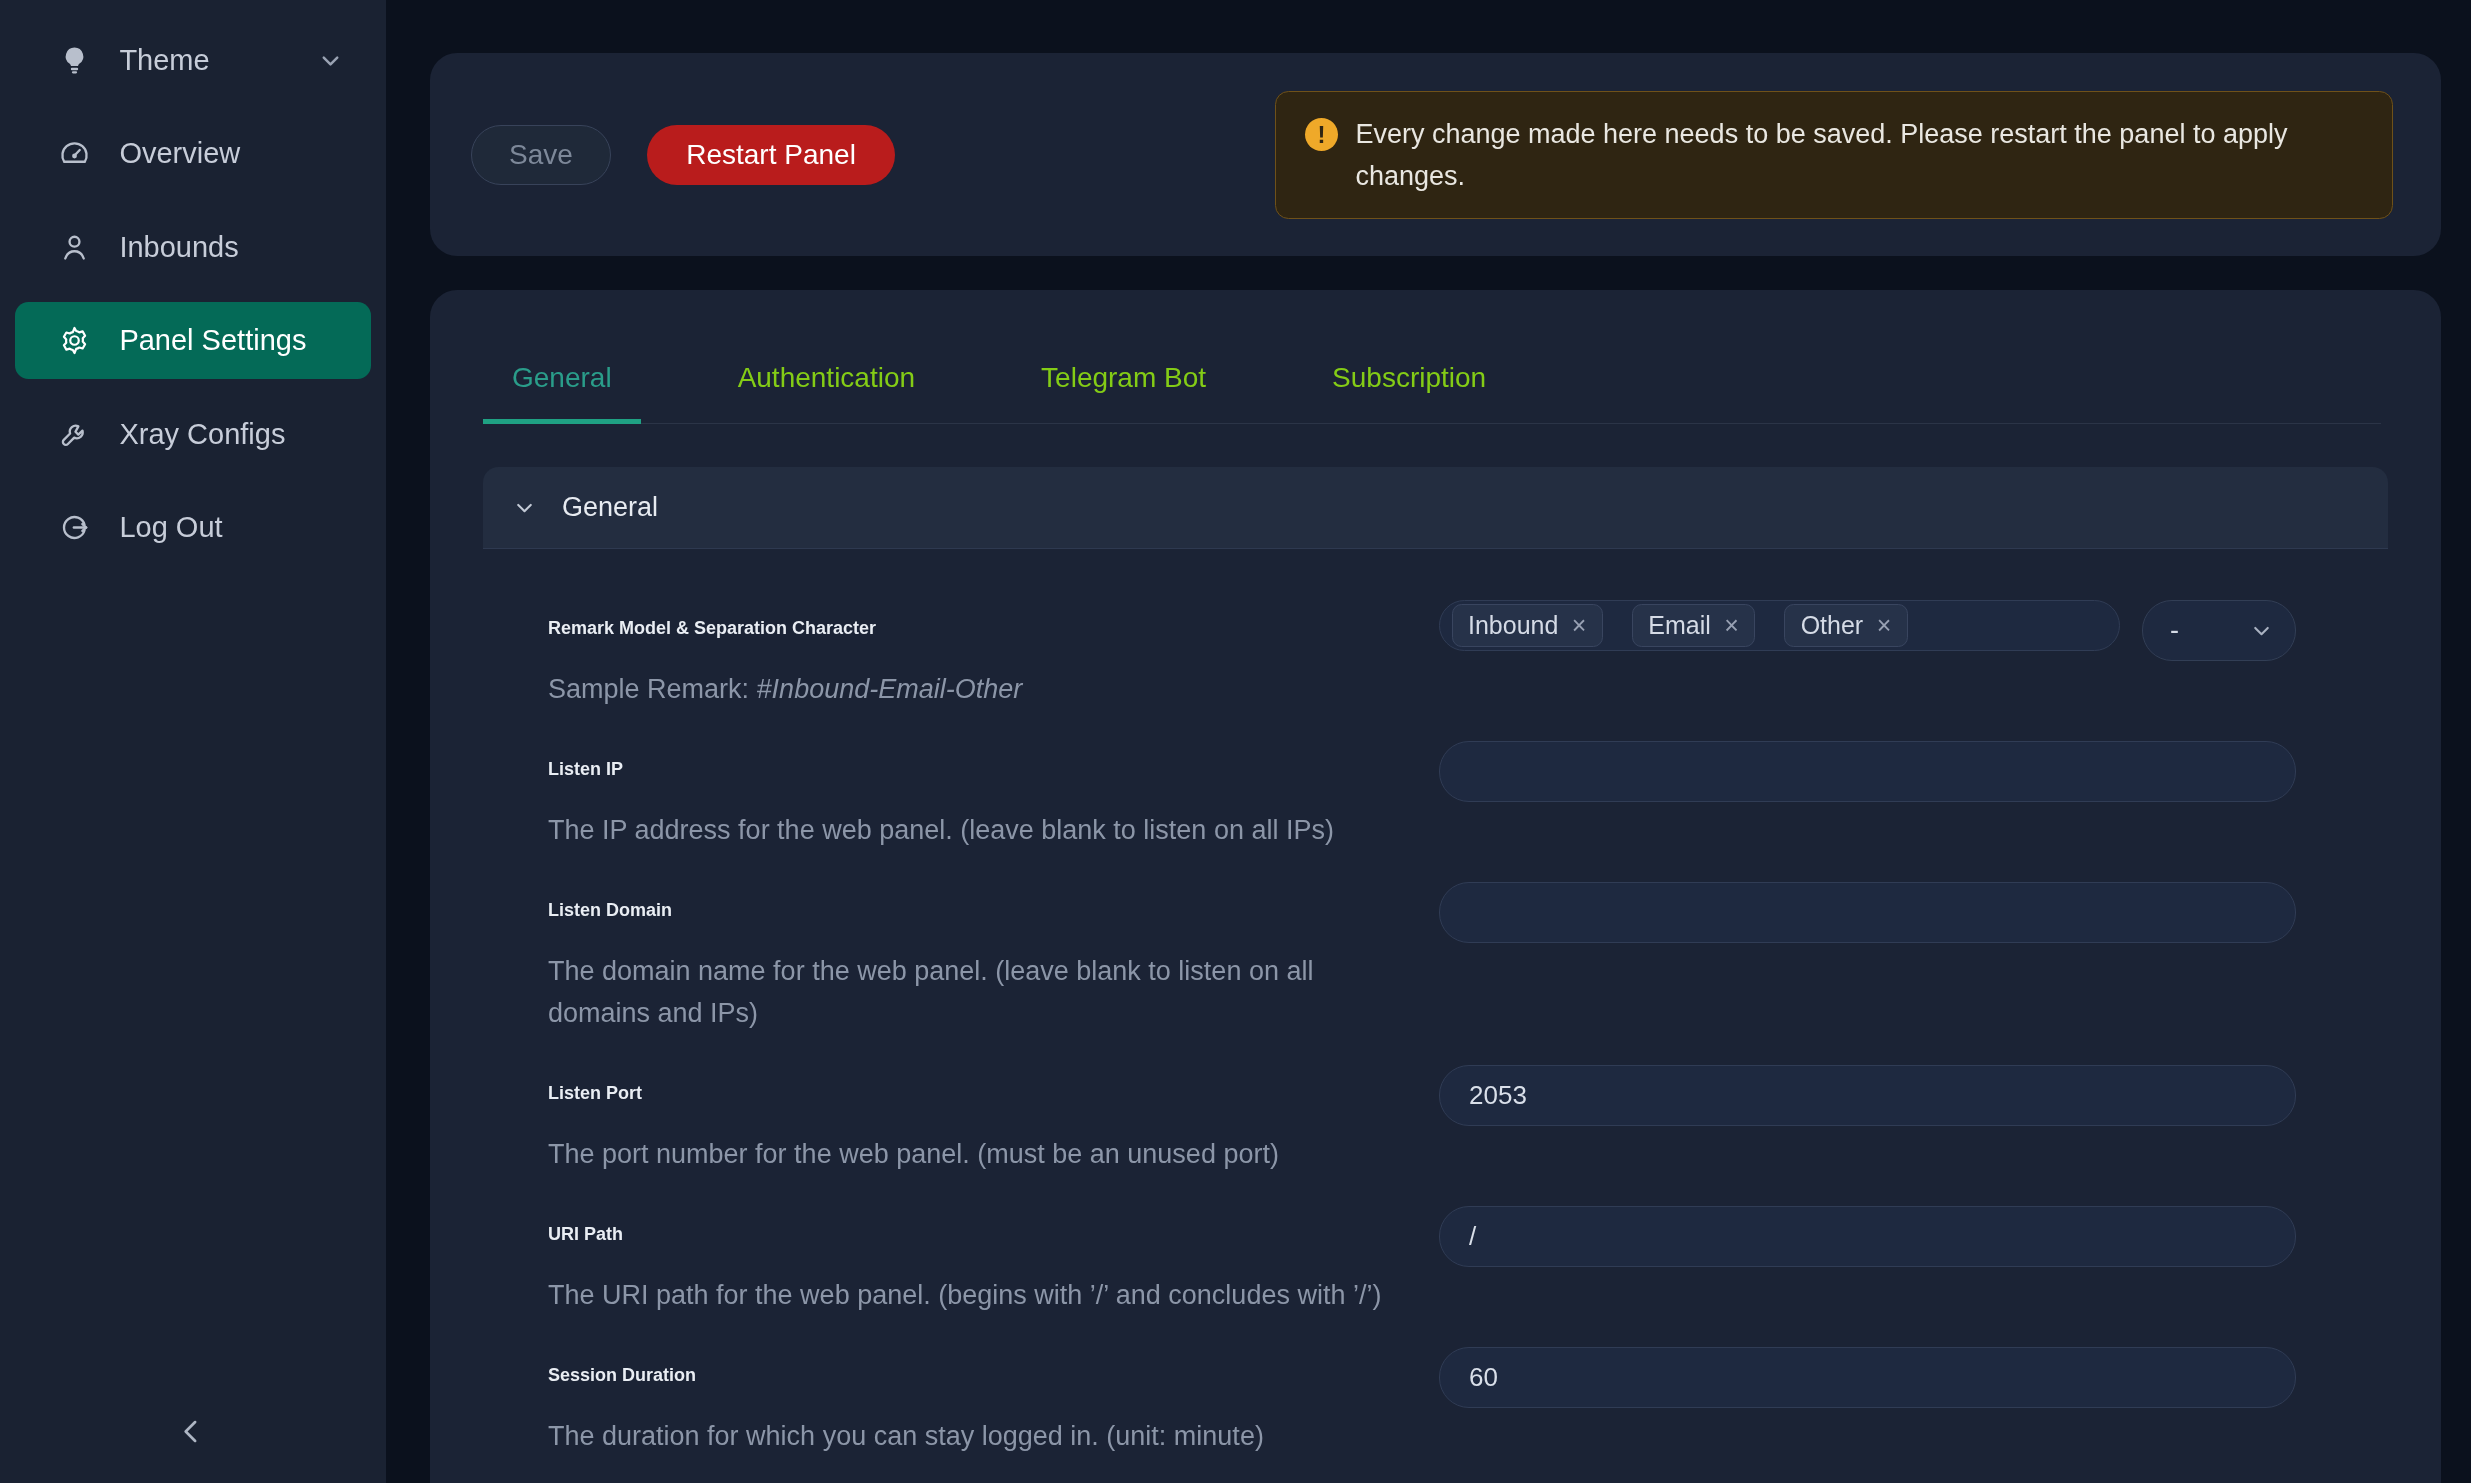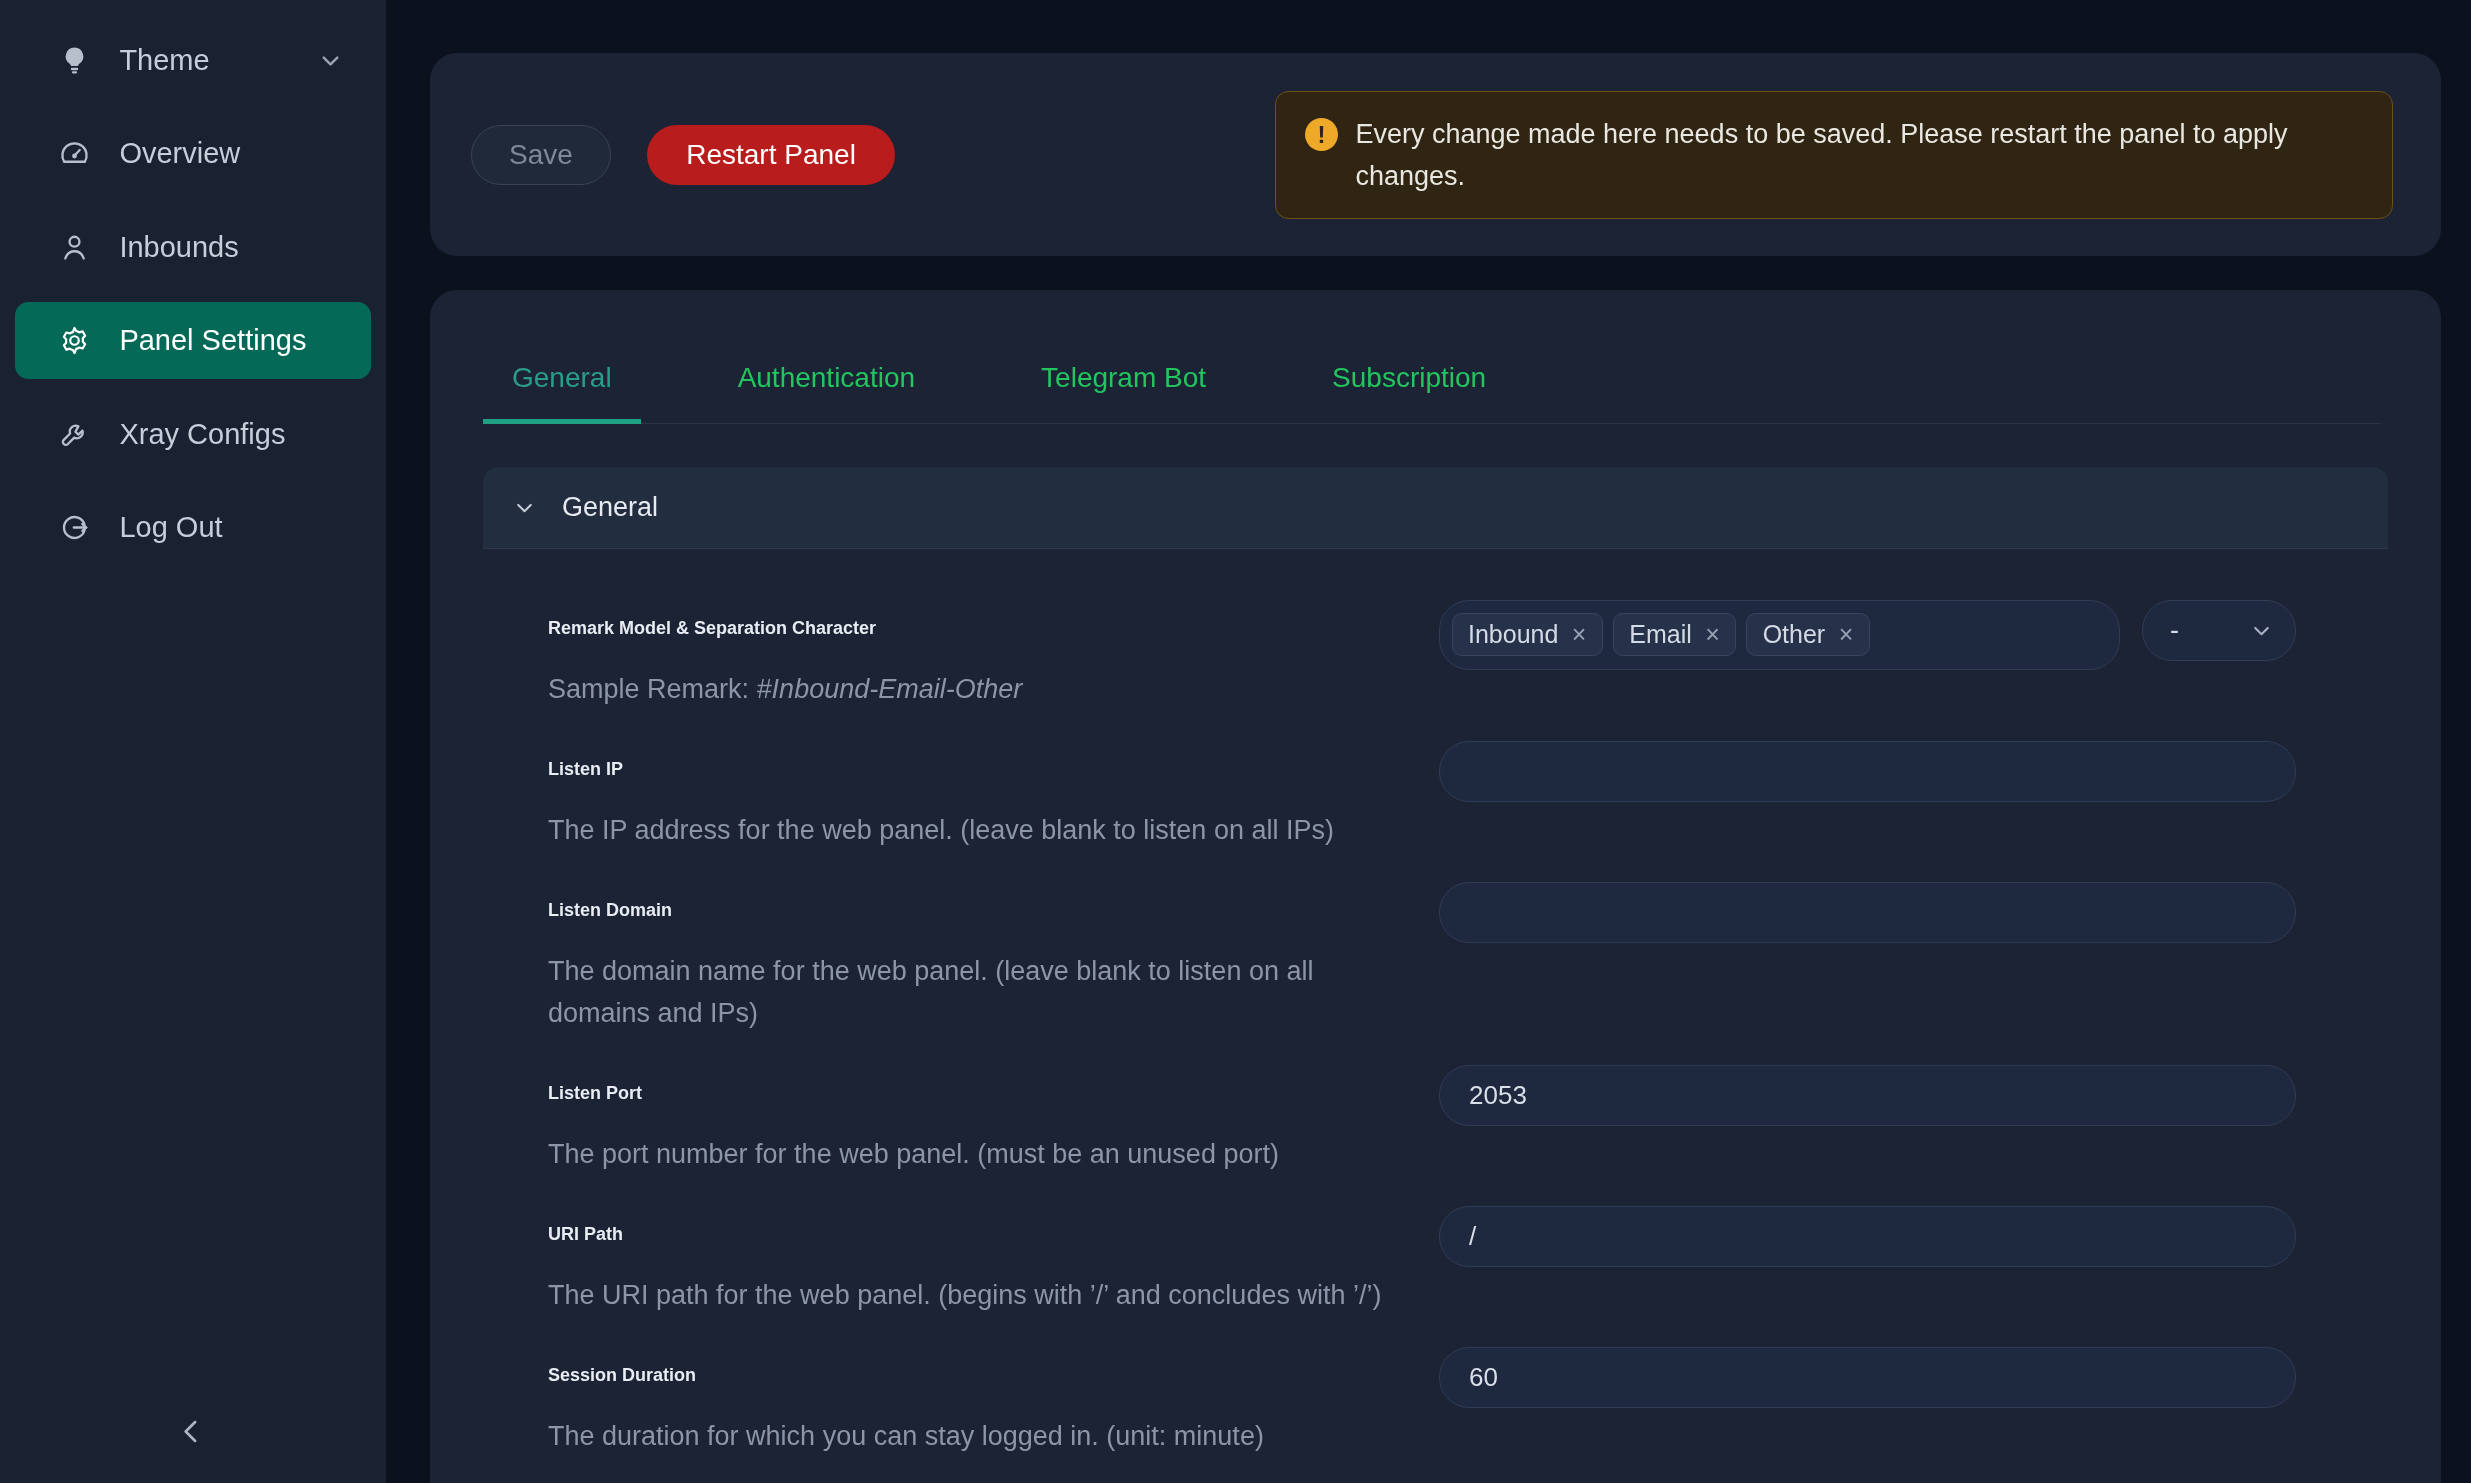--- a/index.html
+++ b/index.html
@@ -35,21 +35,21 @@
   
   .alert{margin-left:auto;width:1118px;background:#2f2512;border:1.9px solid #6f5119;
     border-radius:13.5px;display:flex;align-items:flex-start;padding:21px 29px;}
   .alert-icon{width:33px;height:33px;border-radius:50%;background:#efa929;color:#2f2512;
     font-size:24px;font-weight:700;display:flex;align-items:center;justify-content:center;
     flex:none;margin-top:5.8px;}
   .alert-text{margin-left:17.4px;color:#e9e7e1;font-size:27px;line-height:42px;}
 
   
   .tab-bar{display:flex;margin:60px 60px 0 53px;border-bottom:1.9px solid #2b3447;}
-  .tab{padding:11.6px 29px 29px 29px;margin-right:68px;font-size:28px;color:#22c55e;
+  .tab{padding:11.6px 29px 29px 29px;margin-right:68px;font-size:28px;color:#84cc16;
     cursor:pointer;position:relative;}
   .tab.active{color:#2a9d8a;}
   .tab.active::after{content:"";position:absolute;left:0;right:0;bottom:-1.9px;height:5.8px;
     background:#1fa183;}
 
   
   .section{margin:43px 53px 0 53px;border-radius:15.4px 15.4px 0 0;overflow:hidden;}
   .section-header{height:82px;background:#232d40;border-bottom:1.9px solid #2e3950;
     display:flex;align-items:center;padding:0 29px;color:#e7ebf1;font-size:27px;cursor:pointer;}
   .section-header .chev{display:flex;margin-right:25px;color:#c3cad6;}
@@ -62,22 +62,22 @@
   .row-desc{font-size:27px;color:#8c96a8;line-height:42px;max-width:927px;}
   .row-desc.nowrap{white-space:nowrap;}
   .row-desc.narrow{max-width:811px;}
   .row-desc .italic{font-style:italic;}
   .row-control{width:857px;flex:none;display:flex;gap:22px;}
 
   .text-input{width:857px;height:61px;background:#1e2940;border:1.9px solid #303c55;
     border-radius:30px;color:#d9dfe9;font-size:26px;padding:0 29px;outline:none;
     font-family:"Liberation Sans",sans-serif;}
 
-  .multiselect{flex:1;height:70px;background:#1e2940;border:1.9px solid #303c55;
-    border-radius:30px;display:flex;align-items:center;padding:0 11.6px;gap:10px;cursor:text;text-align:right;}
+  .multiselect{flex:1;height:51px;background:#1e2940;border:1.9px solid #303c55;
+    border-radius:30px;display:flex;align-items:center;padding:0 11.6px;gap:29px;cursor:text;text-align:right;}
   .tag{height:43px;background:#263249;border:1.9px solid #39455f;border-radius:9.7px;
     display:flex;align-items:center;padding:0 15.4px;color:#d5dbe6;font-size:25px;gap:13.5px;}
   .tag-close{color:#98a1b3;font-size:25px;cursor:pointer;line-height:1;}
 
   .select{width:154px;height:61px;background:#1e2940;border:1.9px solid #323e55;
     border-radius:30px;display:flex;align-items:center;justify-content:space-between;
     padding:0 21px 0 27px;color:#d5dbe6;font-size:27px;cursor:pointer;}
   .select .chev{display:flex;color:#aab2c2;}
 </style>
 </head>

